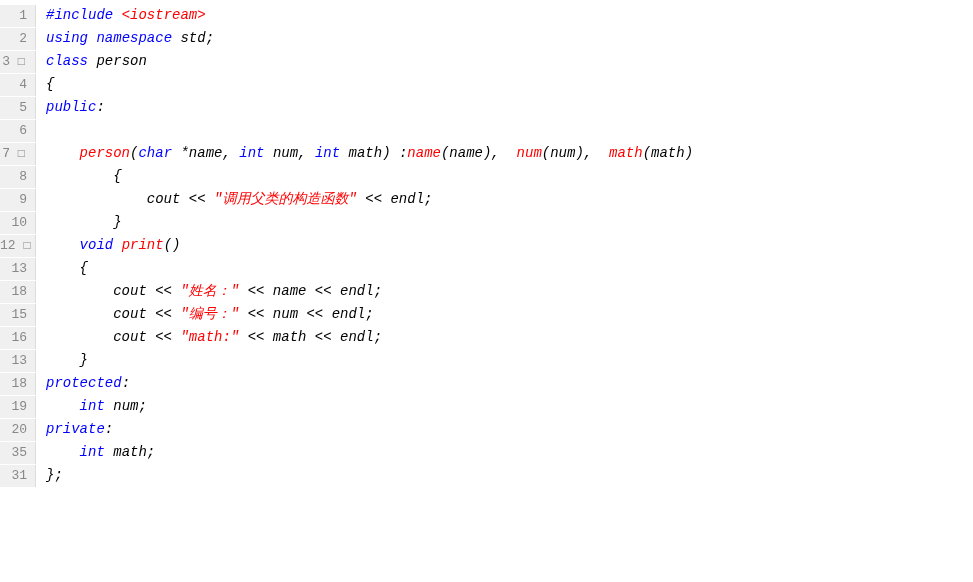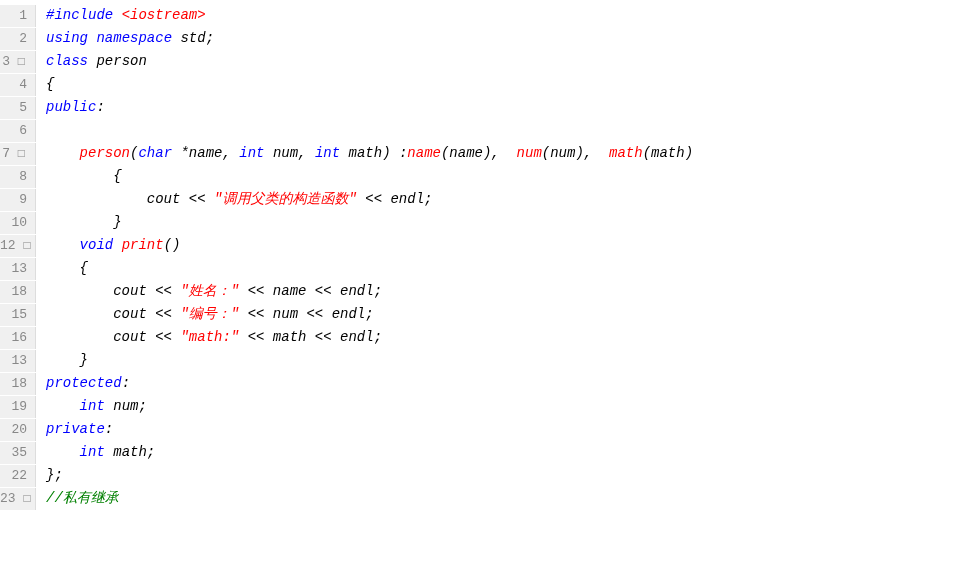--- a/index.html
+++ b/index.html
@@ -71,15 +71,14 @@
     <div class="code-line"><div class="line-number">12 <span class="foldmark">□</span></div><div class="code-content"><span class="plain">    </span><span class="kw-blue">void</span><span class="plain"> </span><span class="kw-red">print</span><span class="plain">()</span></div></div>
     <div class="code-line"><div class="line-number">13</div><div class="code-content"><span class="plain">    {</span></div></div>
     <div class="code-line"><div class="line-number">18</div><div class="code-content"><span class="plain">        cout &lt;&lt; </span><span class="str-red">"姓名："</span><span class="plain"> &lt;&lt; name &lt;&lt; endl;</span></div></div>
     <div class="code-line"><div class="line-number">15</div><div class="code-content"><span class="plain">        cout &lt;&lt; </span><span class="str-red">"编号："</span><span class="plain"> &lt;&lt; num &lt;&lt; endl;</span></div></div>
     <div class="code-line"><div class="line-number">16</div><div class="code-content"><span class="plain">        cout &lt;&lt; </span><span class="str-red">"math:"</span><span class="plain"> &lt;&lt; math &lt;&lt; endl;</span></div></div>
     <div class="code-line"><div class="line-number">13</div><div class="code-content"><span class="plain">    }</span></div></div>
     <div class="code-line"><div class="line-number">18</div><div class="code-content"><span class="kw-blue">protected</span><span class="plain">:</span></div></div>
     <div class="code-line"><div class="line-number">19</div><div class="code-content"><span class="plain">    </span><span class="kw-blue">int</span><span class="plain"> num;</span></div></div>
     <div class="code-line"><div class="line-number">20</div><div class="code-content"><span class="kw-blue">private</span><span class="plain">:</span></div></div>
     <div class="code-line"><div class="line-number">35</div><div class="code-content"><span class="plain">    </span><span class="kw-blue">int</span><span class="plain"> math;</span></div></div>
-    <div class="code-line"><div class="line-number">22</div><div class="code-content"><span class="plain">};</span></div></div>
-    <div class="code-line"><div class="line-number">23 <span class="foldmark">□</span></div><div class="code-content"><span class="comment-green">//私有继承</span></div></div>
+    <div class="code-line"><div class="line-number">31</div><div class="code-content"><span class="plain">};</span></div></div>
   </div>
 
 </body></html>

